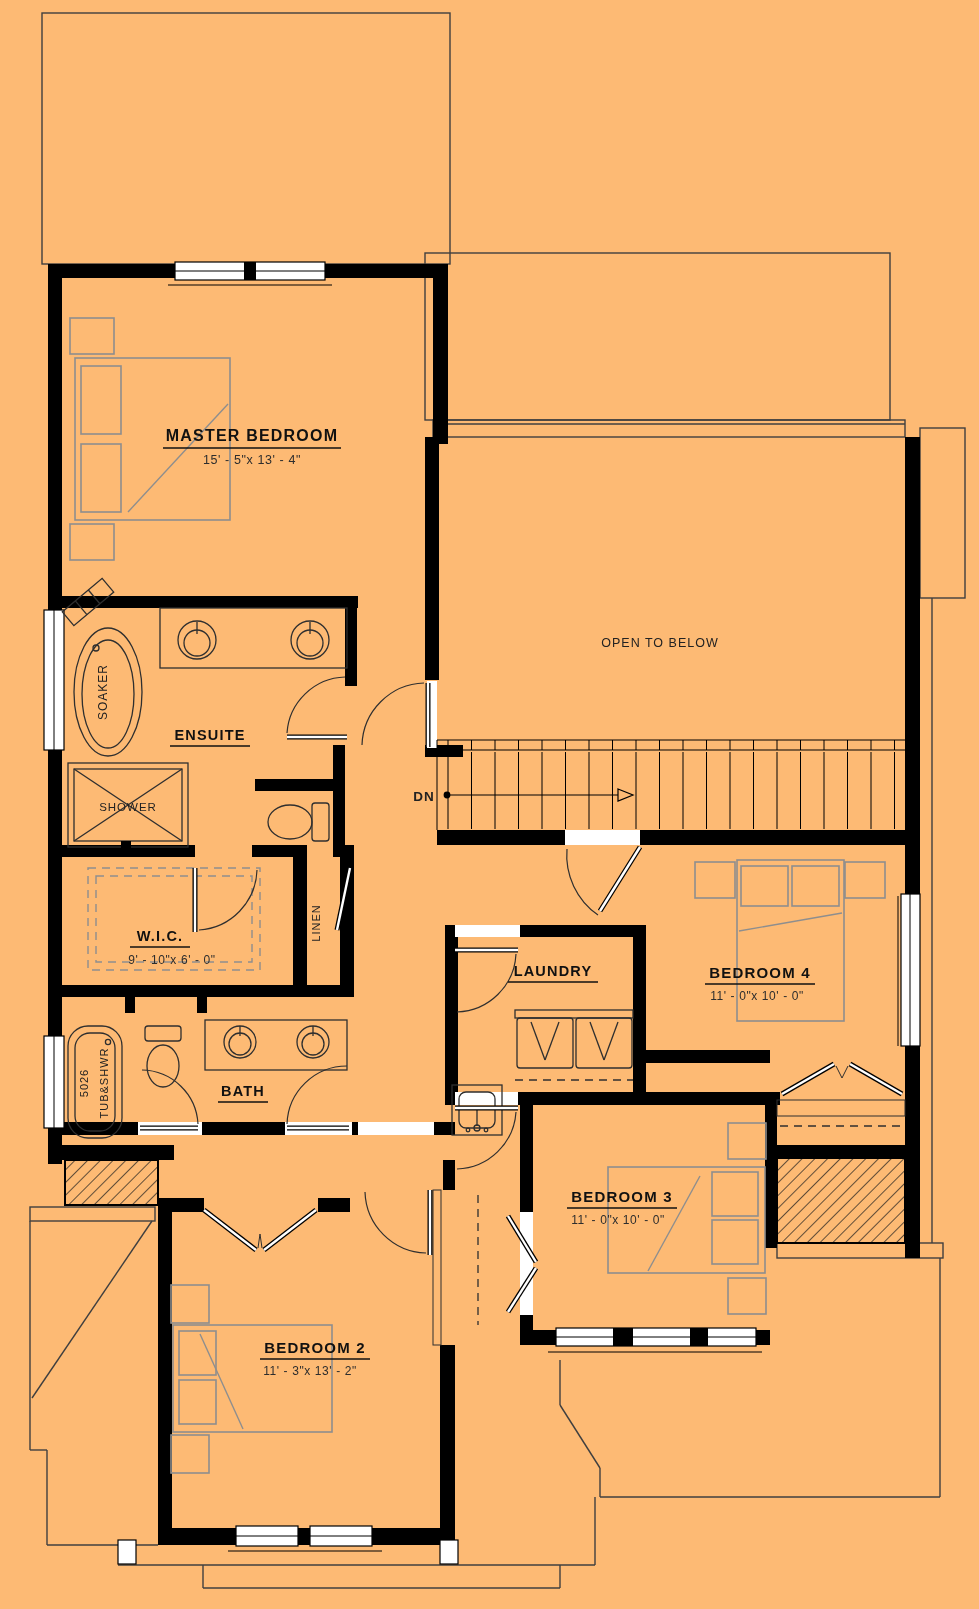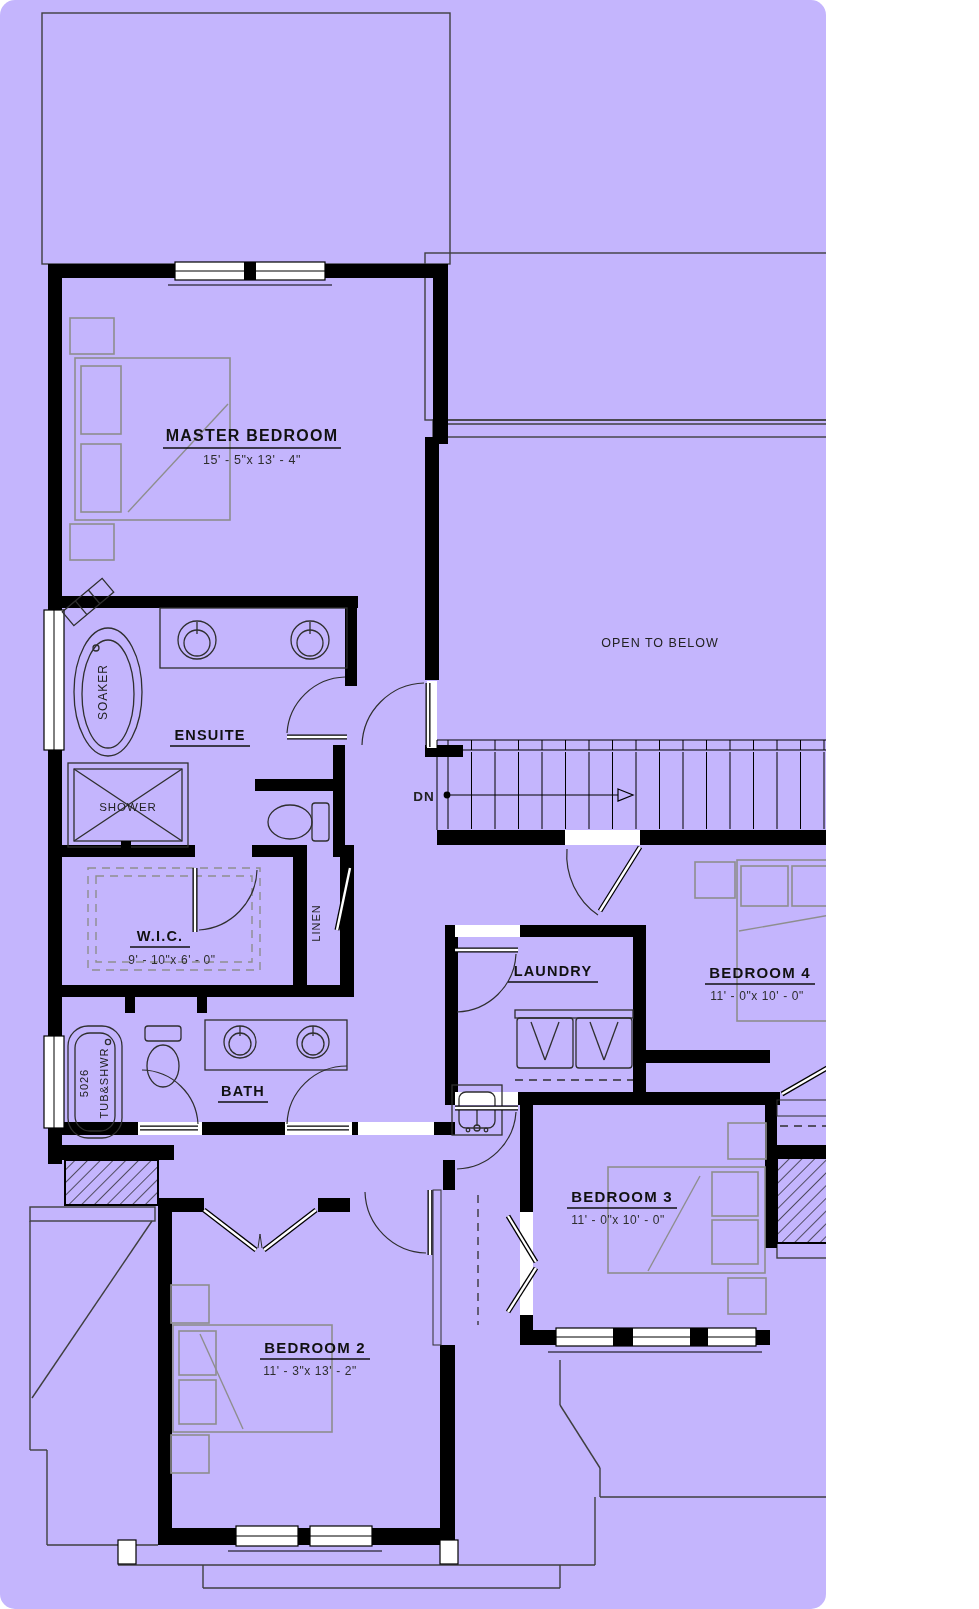--- a/index.html
+++ b/index.html
@@ -1,16 +1,16 @@
 <!DOCTYPE html>
 <html><head>
 <meta charset="utf-8">
 <style>
   html,body{margin:0;padding:0;background:#ffffff;}
-  .plan-wrap{position:relative;width:826px;height:1609px;background:#c4b5fd;overflow:hidden;border-radius:15px;}
+  .plan-wrap{position:relative;width:979px;height:1609px;background:#fdba74;overflow:hidden;}
   svg{display:block;}
   svg text{font-family:"Liberation Sans","DejaVu Sans",sans-serif;fill:#111111;}
   .room-label{font-weight:bold;letter-spacing:1.2px;}
   .dims{fill:#2d2d2d;letter-spacing:0.6px;}
   .vlabel{letter-spacing:1px;fill:#222;}
   .wall{fill:#000000;stroke:none;}
   .opening{fill:#ffffff;stroke:none;}
   .roof{fill:none;stroke:#3f3f3f;stroke-width:1.4;}
   .fixline{fill:none;stroke:#2f2f2f;stroke-width:1.3;}
   .furn{fill:none;stroke:#8e8e8e;stroke-width:1.6;}

